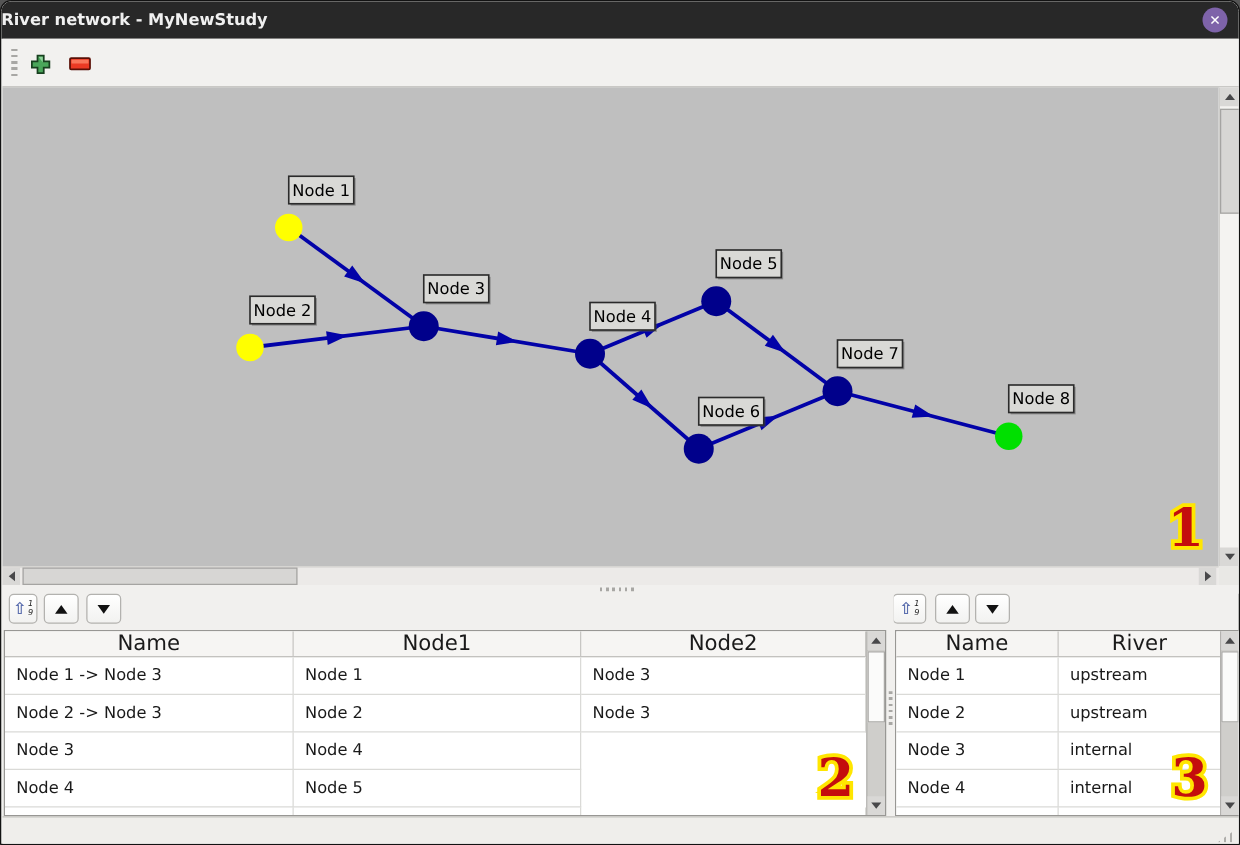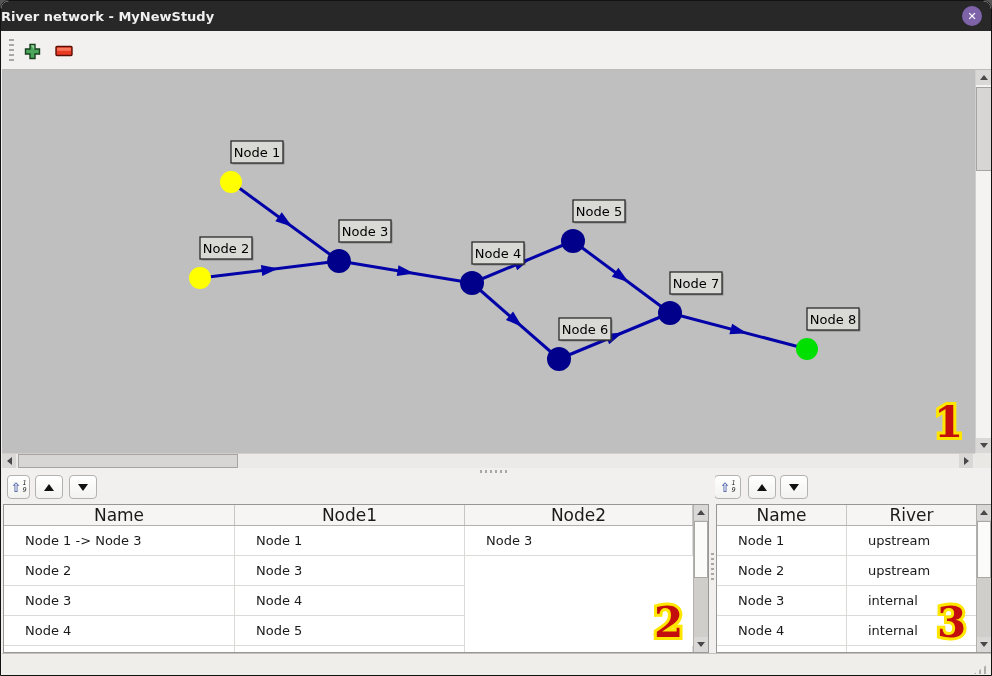--- a/index.html
+++ b/index.html
@@ -61,21 +61,21 @@
   
   .dtable{position:absolute;top:503px;height:149px;background:#fff;border:1px solid #989794;box-sizing:border-box;overflow:hidden;}
   .t-links{left:2px;width:706px;}
   .t-nodes{left:715px;width:276px;}
   .thead{display:grid;height:21px;background:#f6f5f3;border-bottom:1px solid #b2b1ae;box-sizing:border-box;}
   .t-links .thead,.t-links .trow{grid-template-columns:231px 230px 228px;}
   .t-nodes .thead,.t-nodes .trow{grid-template-columns:130px 130px;}
   .th{display:flex;align-items:center;justify-content:center;border-right:1px solid #c7c6c3;box-sizing:border-box;font-size:17px;}
   .trow{display:grid;height:30px;background:#fff;}
   .td{border-right:1px solid #dadad7;border-bottom:1px solid #dadad7;box-sizing:border-box;
-    display:flex;align-items:center;padding-left:21px;font-size:13px;white-space:nowrap;overflow:hidden;}
+    display:flex;align-items:center;padding-left:9px;font-size:13px;white-space:nowrap;overflow:hidden;}
   .vsb-table{position:absolute;right:0;top:0;width:15px;height:100%;background:#cfcecb;border-left:1px solid #b2b1ae;box-sizing:border-box;}
   .vsb-table .sb-up{left:0;top:0;width:14px;height:15px;}
   .vsb-table .sb-down{left:0;bottom:0;width:14px;height:15px;}
   .vsb-table .sb-thumb{position:absolute;left:0;top:16px;width:12px;height:55px;background:#fbfbfa;border:1px solid #a9a8a5;}
   
   .statusbar{position:absolute;left:1px;top:652px;width:990px;height:23px;background:#efeeeb;border-top:1px solid #c2c1bd;}
   .resize-grip{position:absolute;right:4px;bottom:3px;width:14px;height:10px;
     background:repeating-linear-gradient(to right,#a8a7a4 0 2px,transparent 2px 5px);
     clip-path:polygon(100% 0,100% 100%,0 100%);opacity:.9;}
   
@@ -239,20 +239,21 @@
         <div class="th">Name</div>
         <div class="th">Node1</div>
         <div class="th">Node2</div>
       </div>
       <div class="trow">
         <div class="td">Node 1 -&gt; Node 3</div>
         <div class="td">Node 1</div>
         <div class="td">Node 3</div>
       </div>
       <div class="trow">
+        <div class="td">Node 2 -&gt; Node 3</div>
         <div class="td">Node 2</div>
         <div class="td">Node 3</div>
       </div>
       <div class="trow">
         <div class="td">Node 3</div>
         <div class="td">Node 4</div>
       </div>
       <div class="trow">
         <div class="td">Node 4</div>
         <div class="td">Node 5</div>

